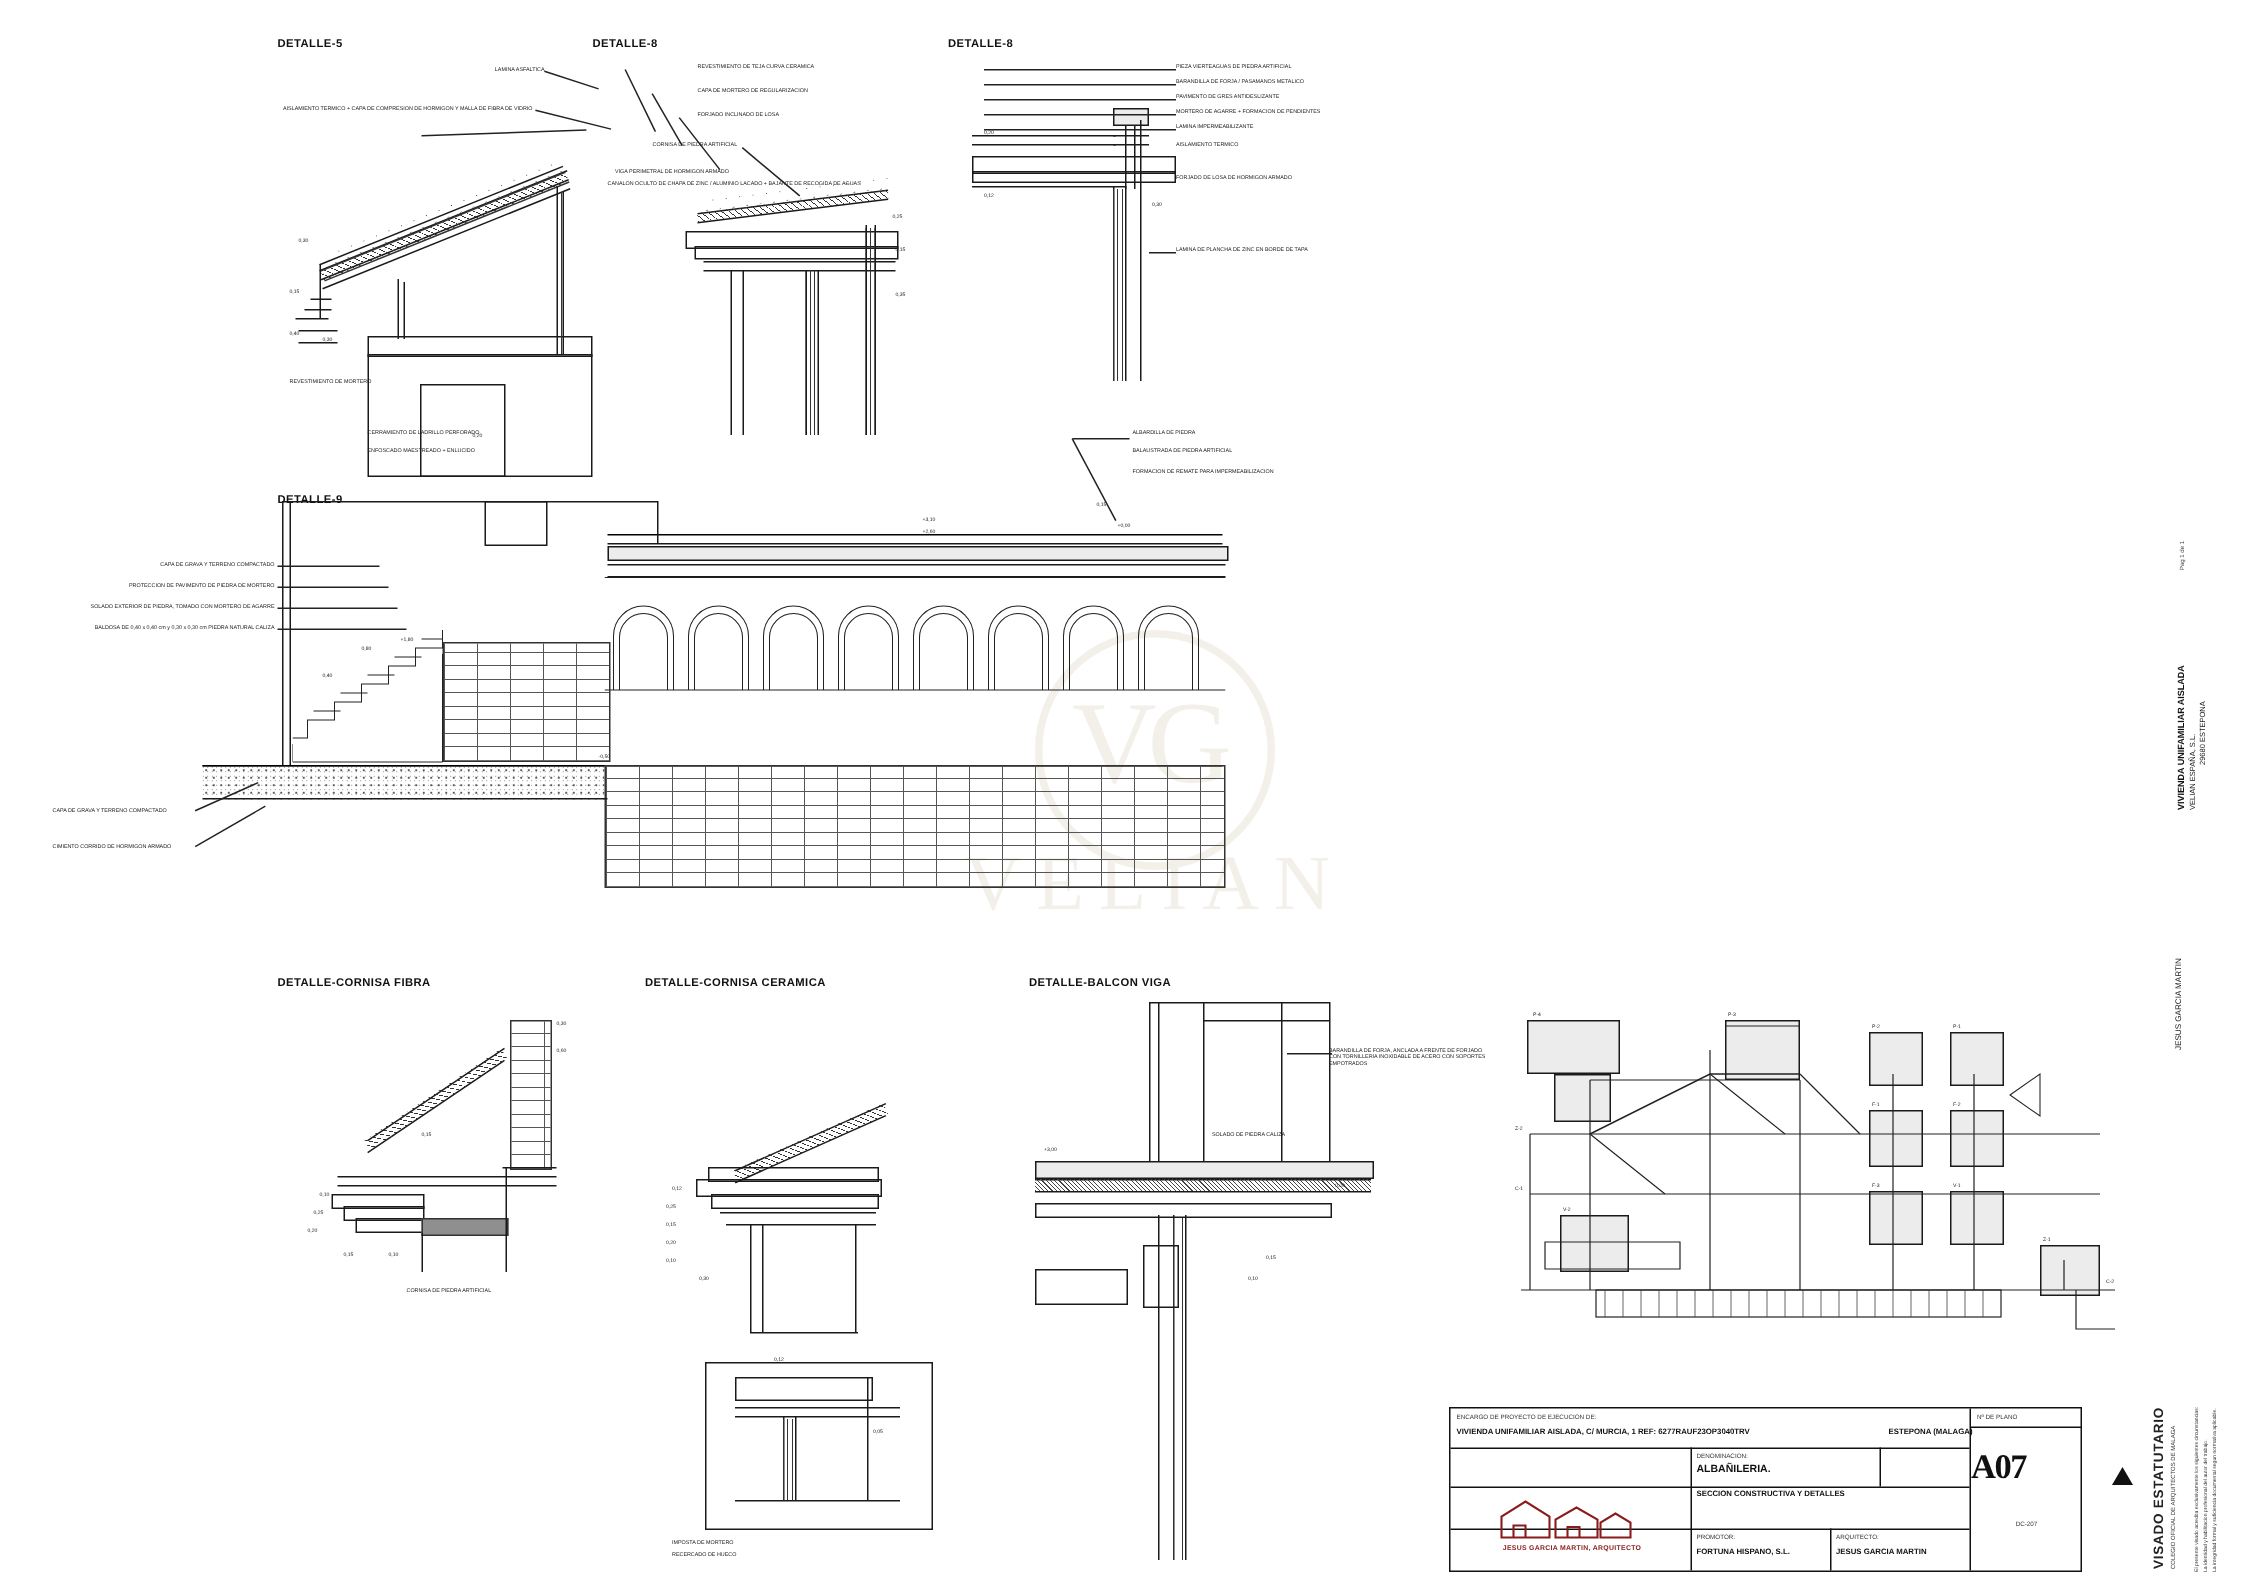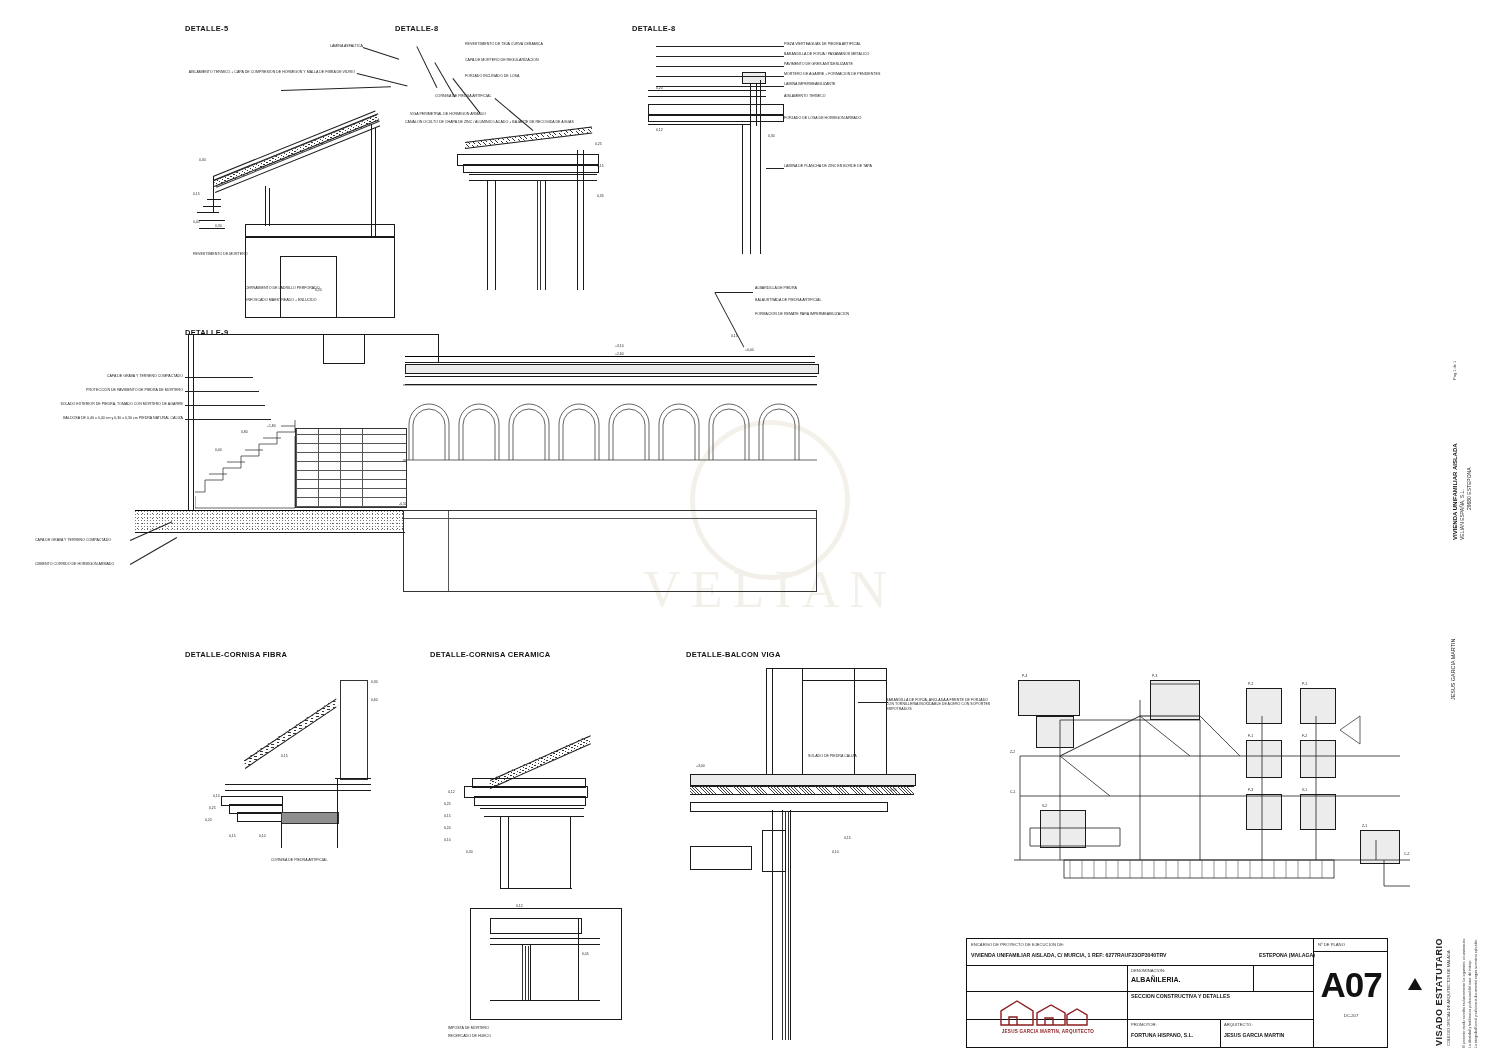--- a/index.html
+++ b/index.html
@@ -60,35 +60,36 @@
   .vert{
     position:absolute;transform:rotate(-90deg);transform-origin:left top;white-space:nowrap;
   }
   
   .tb{position:absolute;left:966px;top:938px;width:420px;height:108px;border:1px solid #111;background:#fff;}
   .tb .lbl{font-size:4.2px;color:#333;}
   .tb .val{font-size:7px;font-weight:bold;color:#111;}
   .tb .val-sm{font-size:5.2px;font-weight:bold;color:#111;}
   .tb-sep{position:absolute;background:#111;}
   .plano-box{position:absolute;right:0;top:0;width:74px;height:108px;border-left:1px solid #111;box-sizing:border-box;}
-  .plano-num{font-family:Liberation Sans, sans-serif;font-size:35px;font-weight:bold;letter-spacing:-1px;color:#111;text-align:center;}
+  .plano-num{font-family:Liberation Serif, serif;font-size:23px;font-weight:bold;letter-spacing:-1px;color:#111;text-align:left;}
   .logo-wrap{position:absolute;left:6px;top:56px;width:150px;height:48px;}
   .logo-house{position:absolute;left:24px;top:2px;width:96px;height:30px;}
   .logo-txt{position:absolute;left:0;top:34px;width:150px;text-align:center;font-size:4.6px;font-weight:bold;color:#8a1c1c;letter-spacing:.2px;}
   .stamp{position:absolute;left:1400px;top:930px;width:96px;height:118px;}
   .stamp-t{position:absolute;transform:rotate(-90deg);transform-origin:left top;white-space:nowrap;}
   .tri{width:0;height:0;border-left:7px solid transparent;border-right:7px solid transparent;border-bottom:12px solid #111;}
 </style>
 </head>
 <body>
 
 <div class="sheet">
 
   <div class="wm">
     <div class="wm-ring"></div>
+    <div class="wm-vg">VG</div>
     <div class="wm-txt">VELIAN</div>
   </div>
 
   <div class="det" style="left:185px;top:24px;width:230px;height:290px;">
     <div class="det-title" style="position:absolute;left:0;top:0;">DETALLE-5</div>
 
     <div class="ln hl" style="left:28px;top:152px;width:175px;transform:rotate(-22deg);transform-origin:left center;"></div>
     <div class="ln hl" style="left:28px;top:156px;width:178px;transform:rotate(-22deg);transform-origin:left center;"></div>
     <div class="ln hl" style="left:29px;top:162px;width:178px;transform:rotate(-22deg);transform-origin:left center;"></div>
     <div class="ln hl" style="left:30px;top:168px;width:178px;transform:rotate(-22deg);transform-origin:left center;"></div>

